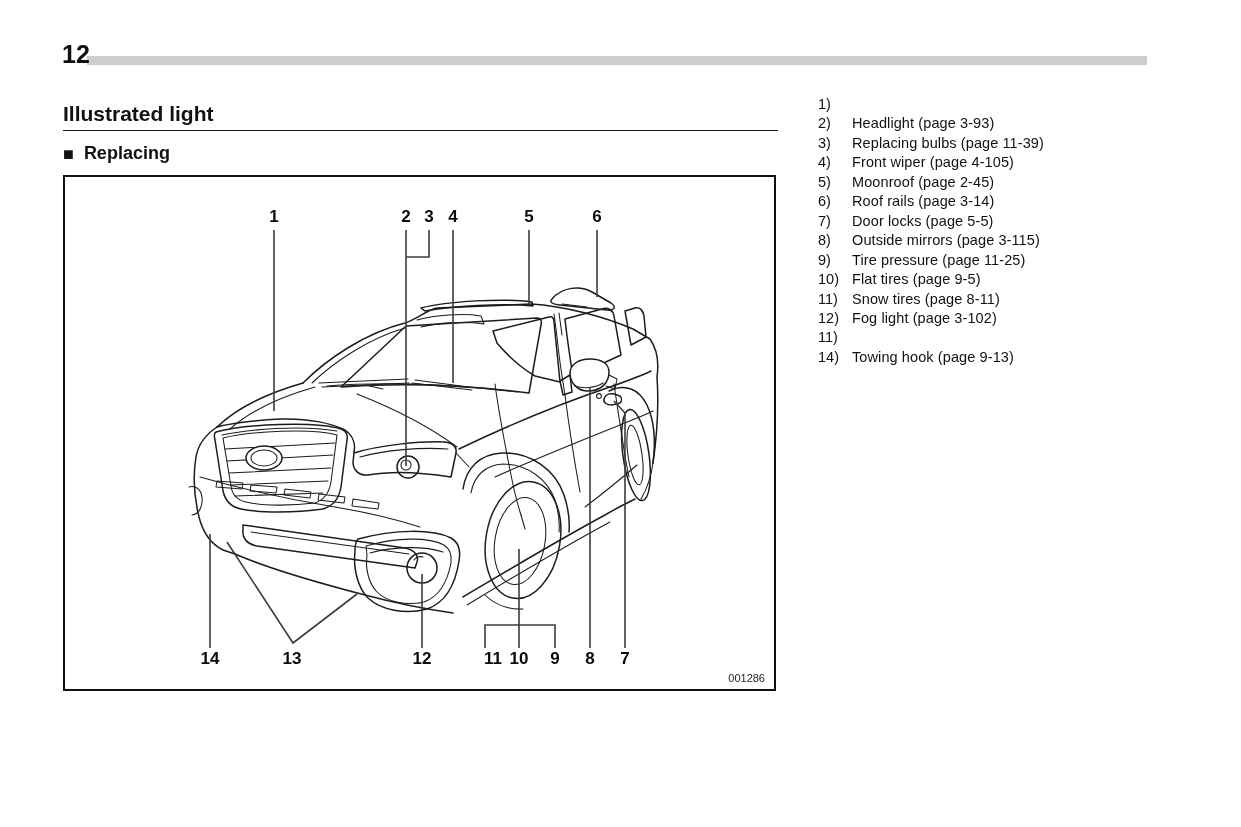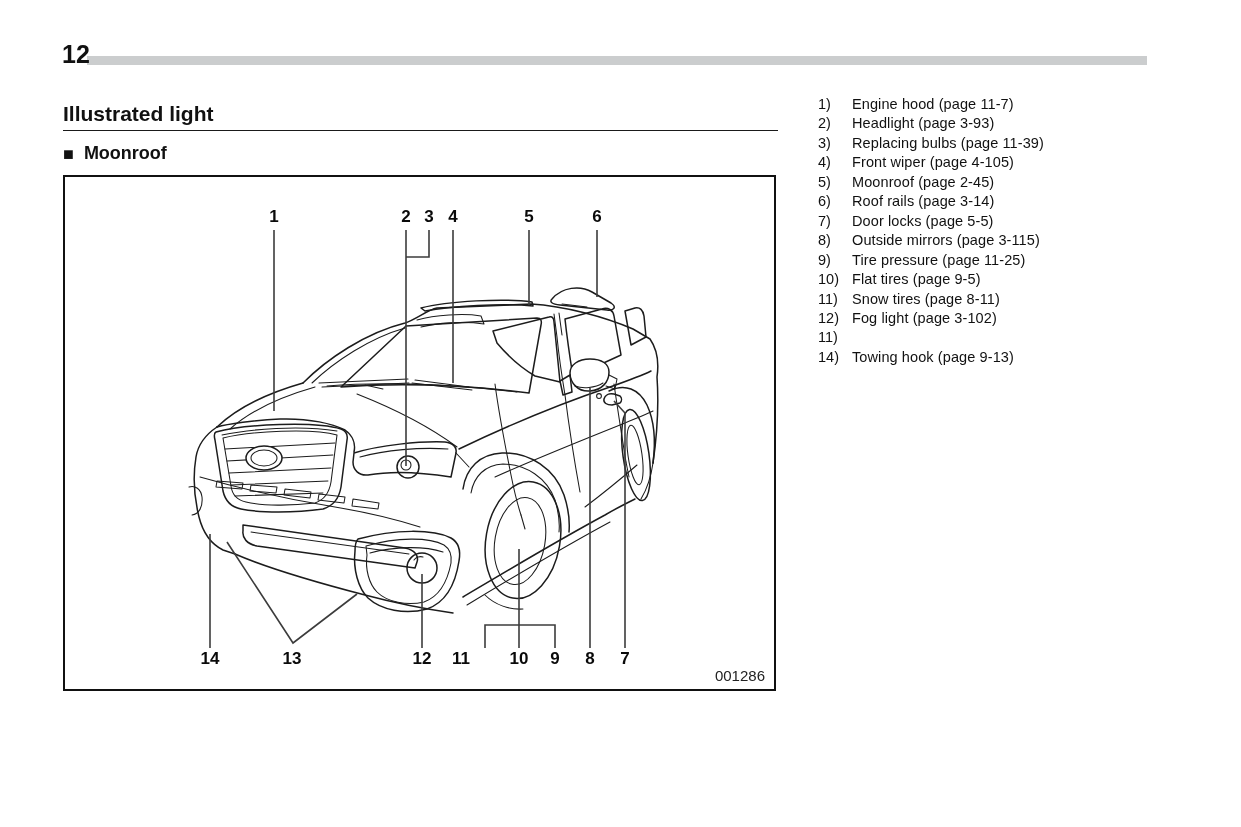--- a/index.html
+++ b/index.html
@@ -40,42 +40,42 @@
     fill:none;stroke:#1c1c1c;stroke-width:1.5;stroke-linecap:round;stroke-linejoin:round;
   }
   .car-art .thin{stroke-width:1.05;}
   .car-art .w{fill:#ffffff;}
   .leader-lines polyline{fill:none;stroke:#3c3c3c;stroke-width:1.6;}
   .callout{
     position:absolute;transform:translate(-50%,-50%);
     font-size:17px;font-weight:bold;color:#0a0a0a;white-space:nowrap;
   }
   .figure-code{
-    position:absolute;right:9px;bottom:5px;font-size:15px;color:#222;
+    position:absolute;right:9px;bottom:5px;font-size:11px;color:#222;
   }
   
   .index-list{
     position:absolute;left:818px;top:95px;width:265px;font-size:14.5px;
   }
   .idx-row{display:flex;line-height:19.45px;}
   .idx-num{width:34px;flex:0 0 34px;}
   .idx-label{flex:1;letter-spacing:0.1px;}
 </style>
 </head>
 <body>
 
 <div class="page-number">12</div>
 <div class="header-bar" style="background:#cbcdce;"></div>
 
 <div class="page-title">Illustrated light</div>
 <div class="title-rule"></div>
 
 <div class="section-heading">
   <span class="section-square">■</span>
-  <span>Moonroof</span>
+  <span>Replacing</span>
 </div>
 
 <div class="diagram-box">
 
   <svg class="car-art" width="713" height="516" viewBox="0 0 713 516" xmlns="http://www.w3.org/2000/svg">
 
     <path d="M 238,206 C 262,182 300,156 340,146 C 352,142 362,133 372,131 L 466,127 C 500,129 540,140 568,152 L 585,162 C 592,172 594,186 592,200 C 594,228 592,258 588,286"></path>
     <path class="thin" d="M 247,206 C 270,184 305,161 340,151"></path>
 
     <path d="M 356,131 C 382,124 440,121 467,125 L 468,129 C 438,126 386,129 360,134 Z"></path>
@@ -178,34 +178,33 @@
   <div style="position:absolute;left:0;top:0;width:100%;height:100%;">
       <div class="callout" style="left: 209px; top: 40px;">1</div>
       <div class="callout" style="left: 341px; top: 40px;">2</div>
       <div class="callout" style="left: 364px; top: 40px;">3</div>
       <div class="callout" style="left: 388px; top: 40px;">4</div>
       <div class="callout" style="left: 464px; top: 40px;">5</div>
       <div class="callout" style="left: 532px; top: 40px;">6</div>
       <div class="callout" style="left: 145px; top: 482px; text-align: center;">14</div>
       <div class="callout" style="left: 227px; top: 482px;">13</div>
       <div class="callout" style="left: 357px; top: 482px;">12</div>
-      <div class="callout" style="left: 396px; top: 482px;">11</div>
+      <div class="callout" style="left: 428px; top: 482px;">11</div>
       <div class="callout" style="left: 454px; top: 482px; text-align: right;">10</div>
       <div class="callout" style="left: 490px; top: 482px;">9</div>
       <div class="callout" style="left: 525px; top: 482px;">8</div>
       <div class="callout" style="left: 560px; top: 482px;">7</div>
     </div>
 
   <div class="figure-code">001286</div>
 </div>
 
 <div class="index-list">
     <div class="idx-row">
       <span class="idx-num">1)</span>
-      <span class="idx-label">Engine hood (page 11-7)</span>
     </div>
     <div class="idx-row">
       <span class="idx-num">2)</span>
       <span class="idx-label">Headlight (page 3-93)</span>
     </div>
     <div class="idx-row">
       <span class="idx-num">3)</span>
       <span class="idx-label">Replacing bulbs (page 11-39)</span>
     </div>
     <div class="idx-row">

